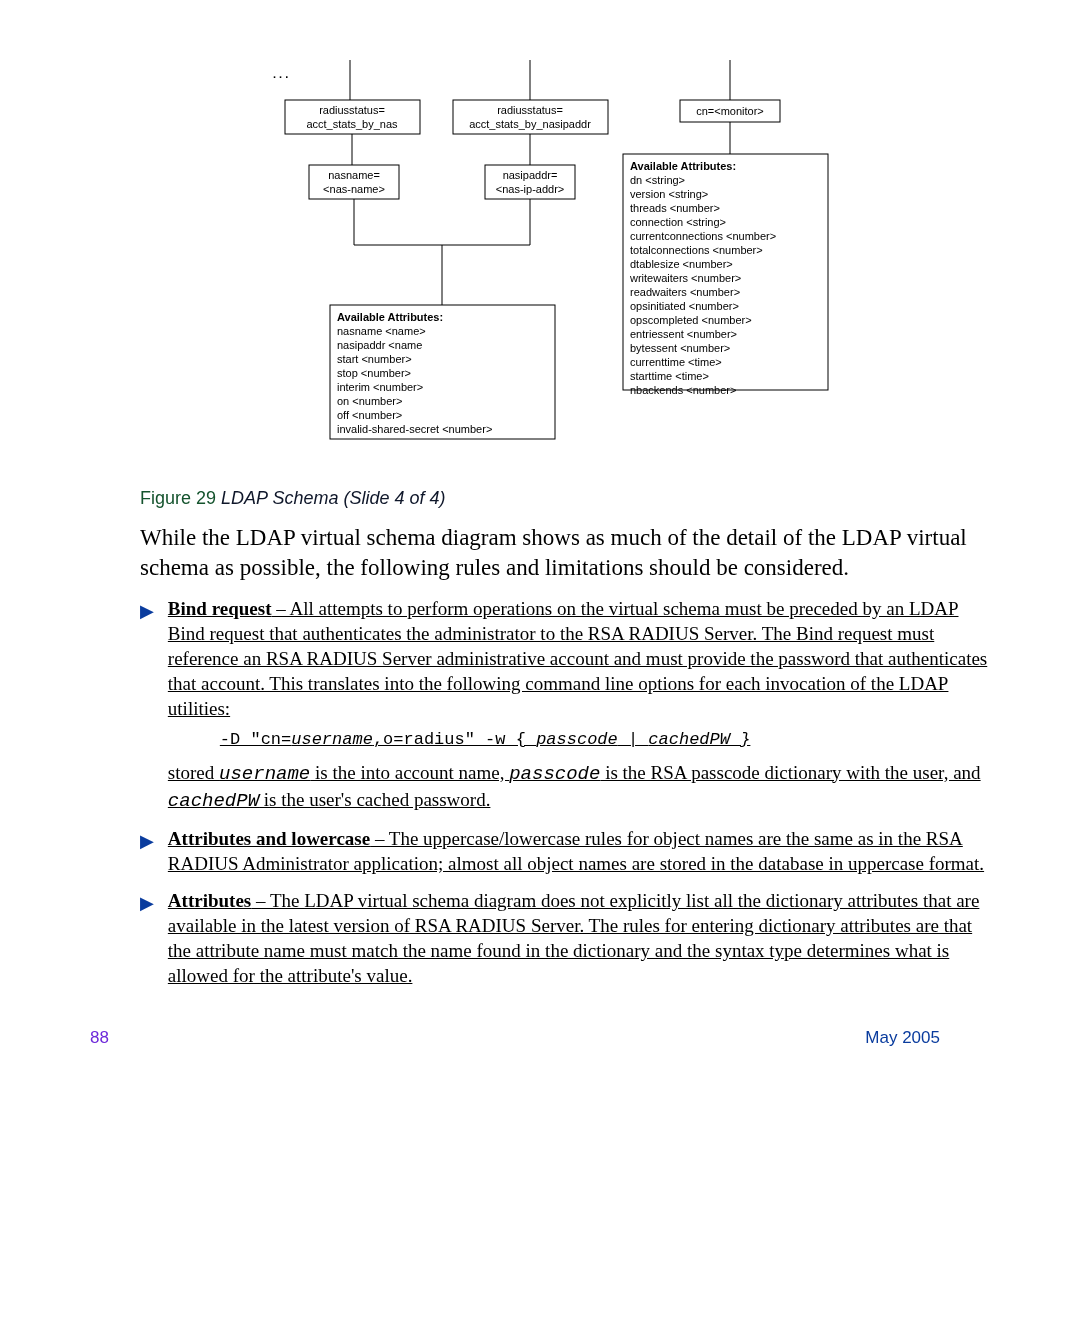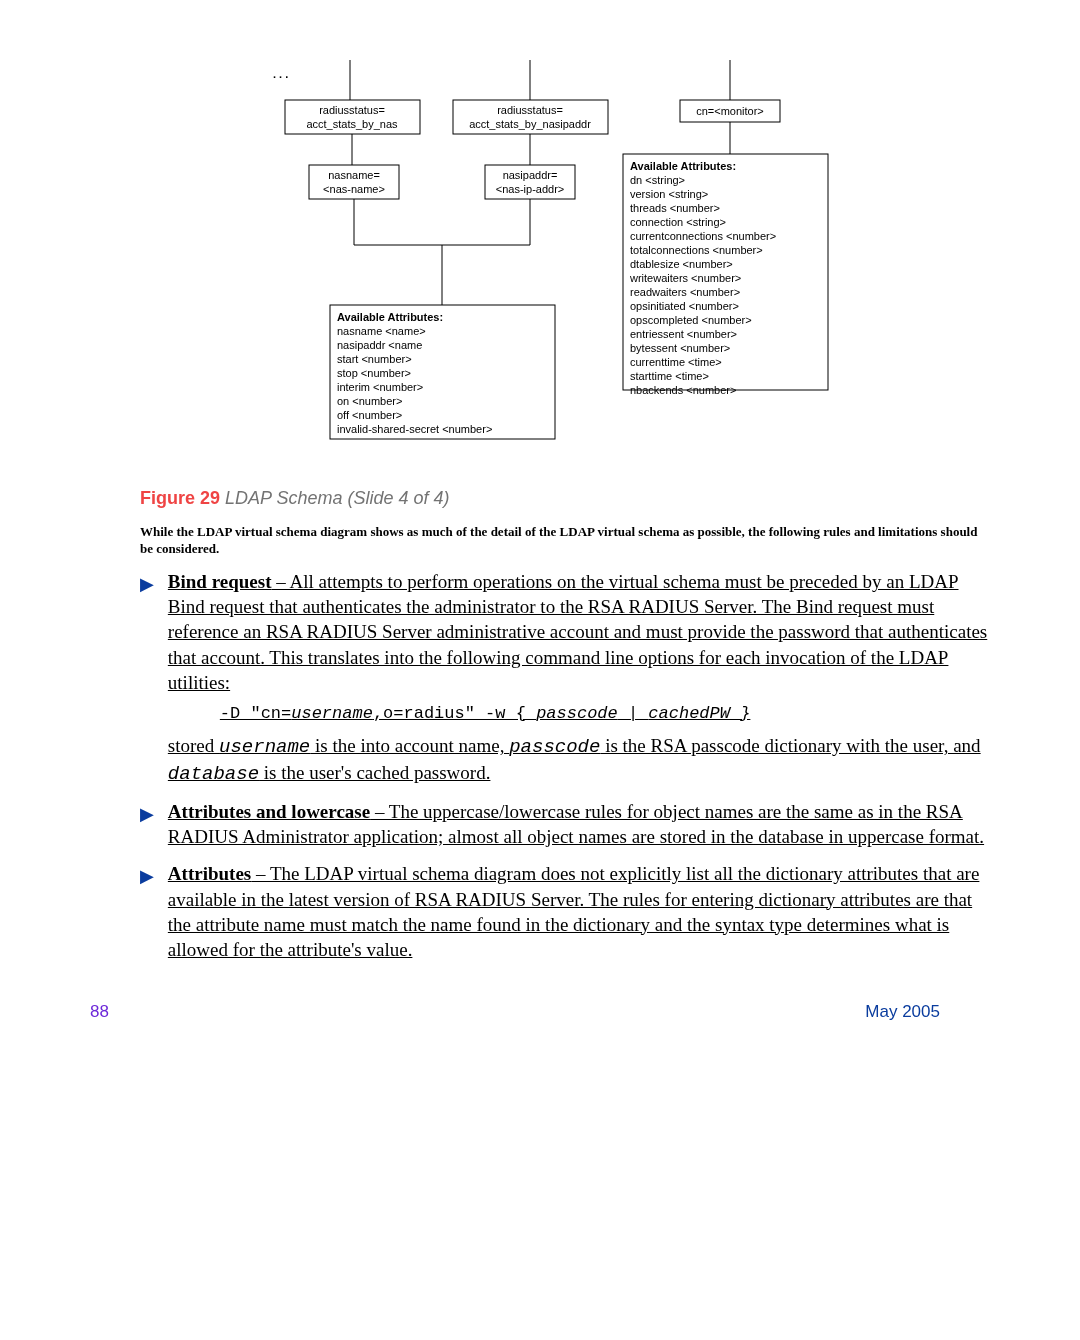--- a/index.html
+++ b/index.html
@@ -21,34 +21,33 @@
   }
   .diagram svg {
     display: block;
   }
   .caption {
     font-family: Arial, Helvetica, sans-serif;
     font-size: 18px;
     margin-bottom: 14px;
   }
   .caption-label {
-    color: #ef4444;
-    font-weight: bold;
+    color: #14532d;
+    font-weight: normal;
   }
   .caption-title {
-    color: #737373;
+    color: #0f172a;
     font-style: italic;
     font-weight: normal;
   }
   .body-text {
-    font-size: 13px;
+    font-size: 23px;
     line-height: 1.32;
     margin-bottom: 12px;
     text-align: left;
-    font-weight: bold;
   }
   .bullet-item {
     display: flex;
     margin-bottom: 12px;
   }
   .bullet-marker {
     color: #0a3c9e;
     font-size: 18px;
     margin-right: 14px;
     margin-top: 4px;
@@ -185,21 +184,21 @@
   <div class="body-text">While the LDAP virtual schema diagram shows as much of the detail of the LDAP virtual schema as possible, the following rules and limitations should be considered.</div>
 
   <div class="bullet-item">
     <div class="bullet-marker">▶</div>
     <div class="bullet-content">
       <span class="bullet-term">Bind request</span><span> – All attempts to perform operations on the virtual schema must be preceded by an LDAP Bind request that authenticates the administrator to the RSA RADIUS Server. The Bind request must reference an RSA RADIUS Server administrative account and must provide the password that authenticates that account. This translates into the following command line options for each invocation of the LDAP utilities:</span>
       <div class="code-block">
         <span>-D "cn=</span><span class="code-italic">username</span><span>,o=radius" -w { </span><span class="code-italic">passcode</span><span> | </span><span class="code-italic">cachedPW }</span>
       </div>
       <div class="sub-para">
-        <span>stored </span><span class="inline-code">username</span><span> is the into account name, </span><span class="inline-code">passcode</span><span> is the RSA passcode dictionary with the user, and </span><span class="inline-code">database</span><span> is the user's cached password.</span>
+        <span>stored </span><span class="inline-code">username</span><span> is the into account name, </span><span class="inline-code">passcode</span><span> is the RSA passcode dictionary with the user, and </span><span class="inline-code">cachedPW</span><span> is the user's cached password.</span>
       </div>
     </div>
   </div>
 
   <div class="bullet-item">
     <div class="bullet-marker">▶</div>
     <div class="bullet-content">
       <span class="bullet-term">Attributes and lowercase</span><span> – The uppercase/lowercase rules for object names are the same as in the RSA RADIUS Administrator application; almost all object names are stored in the database in uppercase format.</span>
     </div>
   </div>

